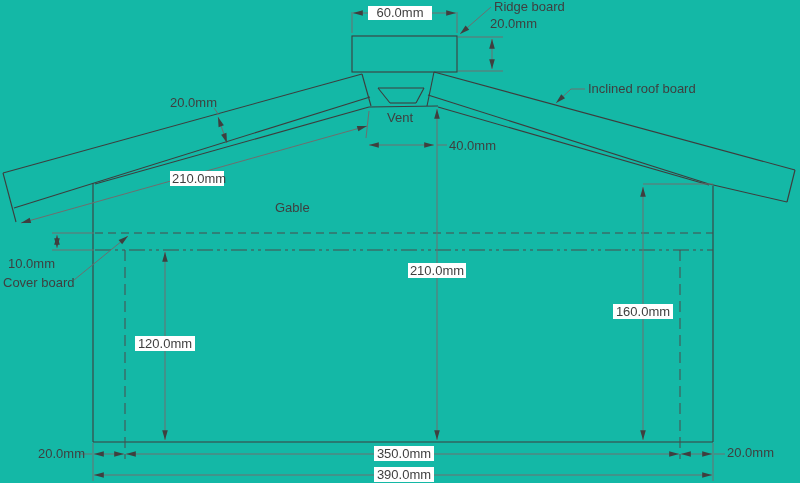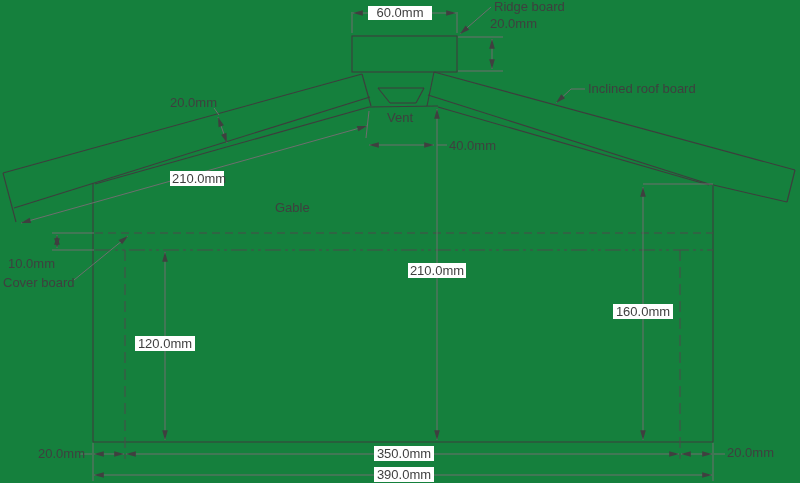--- a/index.html
+++ b/index.html
@@ -1,20 +1,20 @@
 <!DOCTYPE html>
 <html><head>
 <meta charset="utf-8">
 <style>
   html, body { margin: 0; padding: 0; background: #ffffff; }
   .canvas {
     position: relative;
     width: 800px;
     height: 483px;
-    background: #15803d;
+    background: #14b8a6;
     font-family: "Liberation Sans", "DejaVu Sans", sans-serif;
     overflow: hidden;
     text-align: center;
   }
   svg { display: block; }
   .obj  { stroke: #3d3d3d; stroke-width: 1.1; fill: none; }
   .ext  { stroke: #6e6e6e; stroke-width: 1;   fill: none; }
   .dim  { stroke: #6e6e6e; stroke-width: 1;   fill: none; }
   .lead { stroke: #6e6e6e; stroke-width: 1;   fill: none; }
   .dashA { stroke: #4a4a4a; stroke-width: 1; fill: none; stroke-dasharray: 8 5; }

